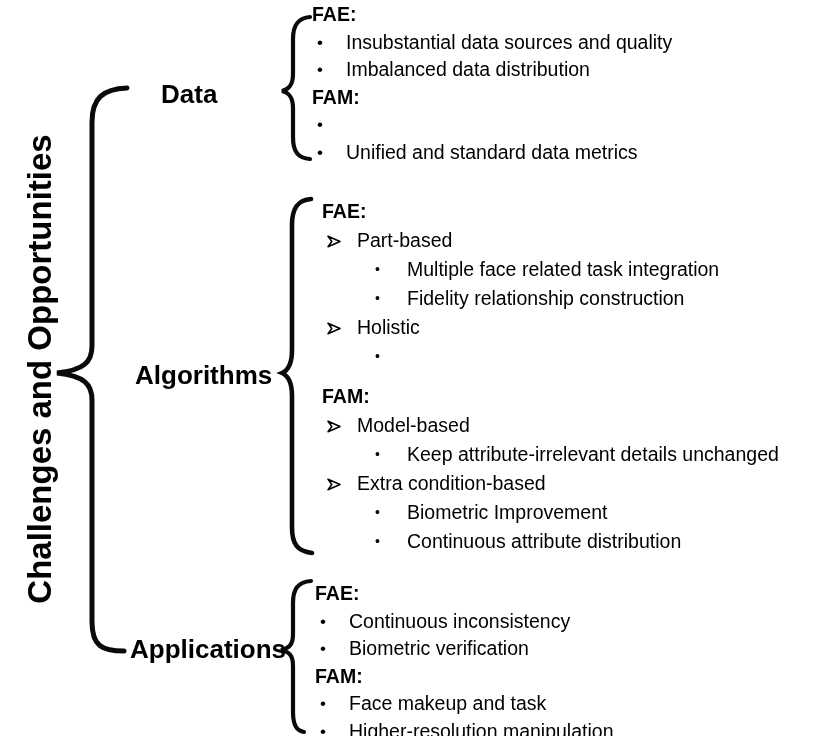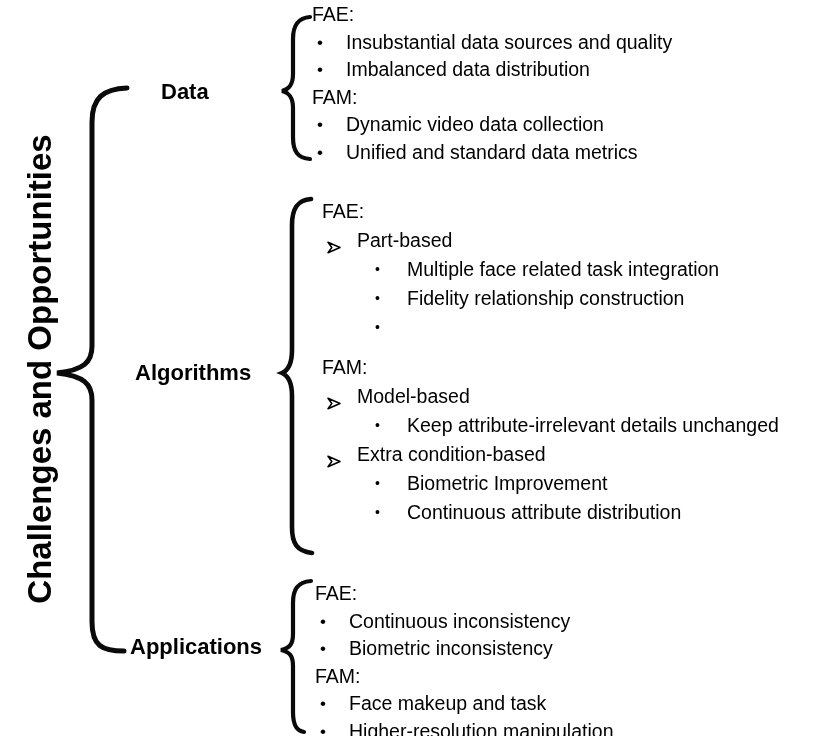--- a/index.html
+++ b/index.html
@@ -33,45 +33,45 @@
     font-size: 33px;
     font-weight: bold;
     letter-spacing: 0px;
     transform: rotate(-90deg);
     transform-origin: center center;
     white-space: nowrap;
   }
   .branch-label {
     position: absolute;
     font-weight: bold;
-    font-size: 22px;
+    font-size: 26px;
     white-space: nowrap;
   }
   #label-data         { left: 161px; top: 79px;  }
   #label-algorithms   { left: 135px; top: 360px; }
   #label-applications { left: 130px; top: 634px; }
 
   .content-block { position: absolute; font-size: 19.5px; }
   #block-data         { left: 312px; top: 1px; }
   #block-algorithms   { left: 322px; top: 197px; }
   #block-applications { left: 315px; top: 580px; }
 
   #block-data .row, #block-applications .row { height: 27.5px; line-height: 27.5px; }
   #block-algorithms .row { height: 29px; line-height: 29px; }
   #block-algorithms .group + .group { margin-top: 11px; }
 
   .row { display: flex; align-items: center; white-space: nowrap; }
-  .row.header { font-weight: normal; }
+  .row.header { font-weight: bold; }
 
   .marker { display: inline-flex; align-items: center; justify-content: center; flex: 0 0 auto; }
   
   .row.bullet   { padding-left: 5px; }
   .row.bullet   .marker { width: 29px; justify-content: flex-start; font-size: 17px; }
   
-  .row.arrow    { padding-left: 4px; align-items: flex-end; }
+  .row.arrow    { padding-left: 4px; }
   .row.arrow    .marker { width: 31px; justify-content: flex-start; padding-top: 2px; }
   
   .row.subbullet { padding-left: 53px; }
   .row.subbullet .marker { width: 32px; justify-content: flex-start; font-size: 14px; }
 </style>
 </head>
 <body>
 
 <div id="canvas">
 
@@ -101,21 +101,20 @@
         <span class="marker">•</span>
         <span>Imbalanced data distribution</span>
       </div>
     </div>
     <div class="group">
       <div class="row header">
         <span>FAM:</span>
       </div>
       <div class="row bullet">
         <span class="marker">•</span>
-        <span>Dynamic video data collection</span>
       </div>
       <div class="row bullet">
         <span class="marker">•</span>
         <span>Unified and standard data metrics</span>
       </div>
     </div>
   </div>
 
   <div class="content-block" id="block-algorithms">
     <div class="group">
@@ -131,20 +130,28 @@
         <span>Part-based</span>
       </div>
       <div class="row subbullet">
         <span class="marker">•</span>
         <span>Multiple face related task integration</span>
       </div>
       <div class="row subbullet">
         <span class="marker">•</span>
         <span>Fidelity relationship construction</span>
       </div>
+      <div class="row arrow">
+        <span class="marker">
+            <svg width="16" height="15" viewBox="0 0 16 15">
+              <path d="M2 2.2 L14 7.5 L2 12.8 L5.8 7.5 Z" fill="#ffffff" stroke="#000000" stroke-width="1.5" stroke-linejoin="round"></path>
+            </svg>
+          </span>
+        <span>Holistic</span>
+      </div>
       <div class="row subbullet">
         <span class="marker">•</span>
       </div>
     </div>
     <div class="group">
       <div class="row header">
         <span>FAM:</span>
       </div>
       <div class="row arrow">
         <span class="marker">
@@ -181,21 +188,21 @@
     <div class="group">
       <div class="row header">
         <span>FAE:</span>
       </div>
       <div class="row bullet">
         <span class="marker">•</span>
         <span>Continuous inconsistency</span>
       </div>
       <div class="row bullet">
         <span class="marker">•</span>
-        <span>Biometric inconsistency</span>
+        <span>Biometric verification</span>
       </div>
     </div>
     <div class="group">
       <div class="row header">
         <span>FAM:</span>
       </div>
       <div class="row bullet">
         <span class="marker">•</span>
         <span>Face makeup and task</span>
       </div>

